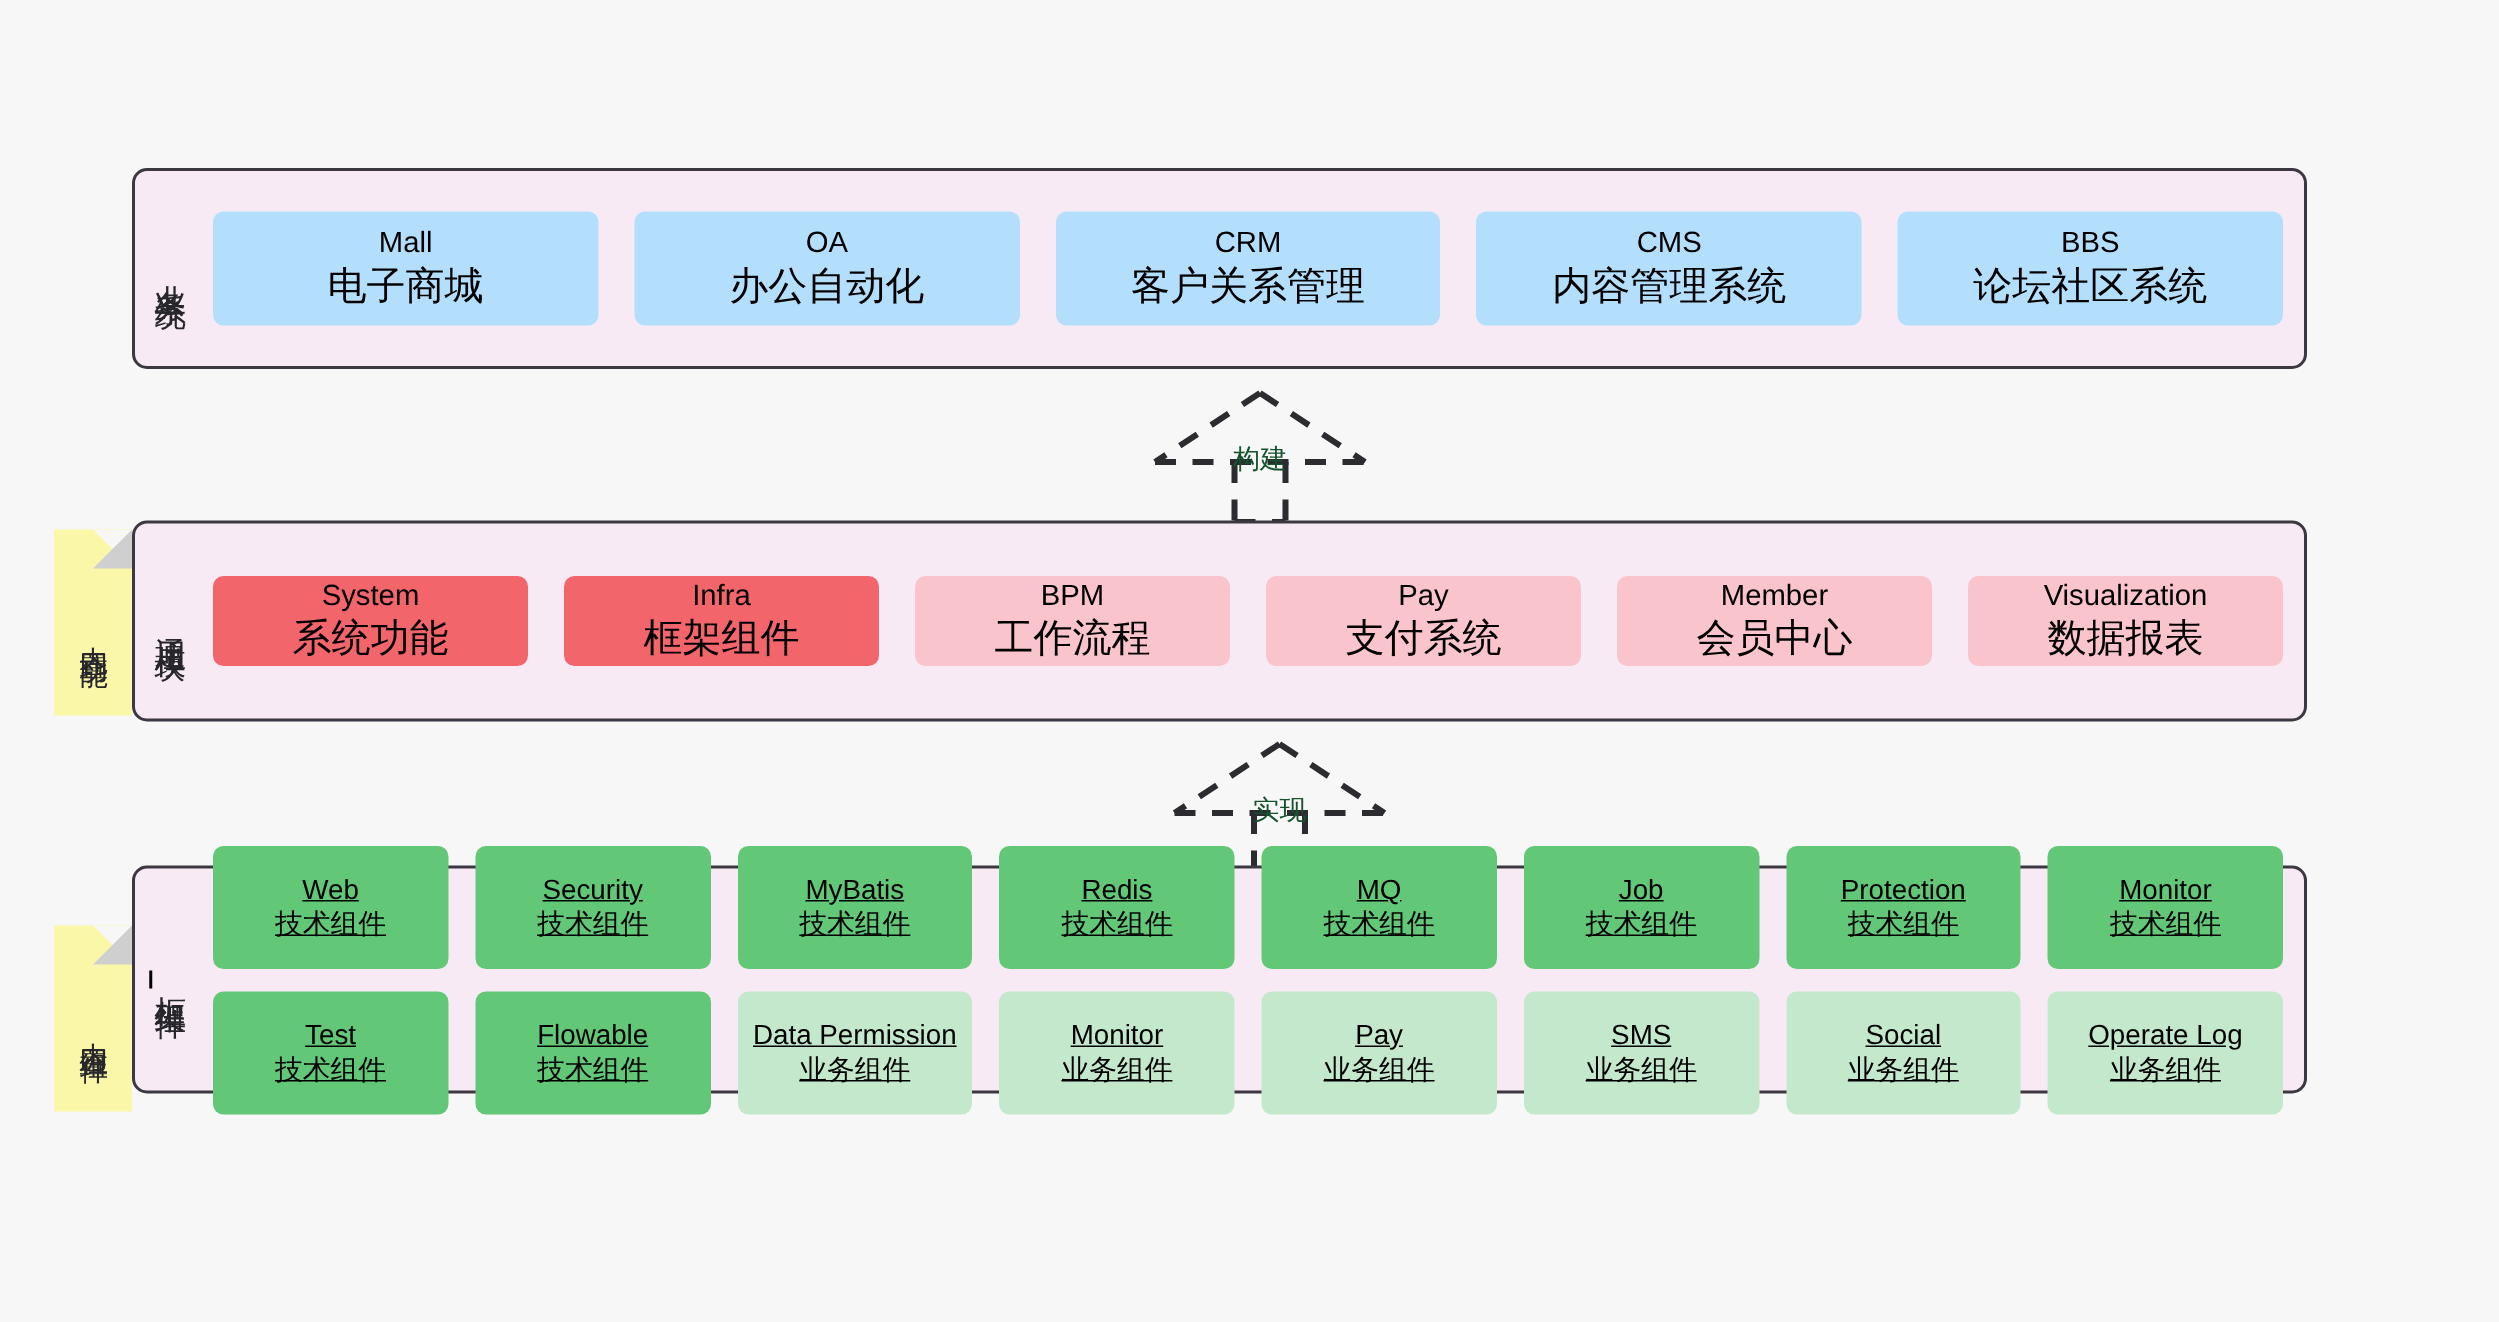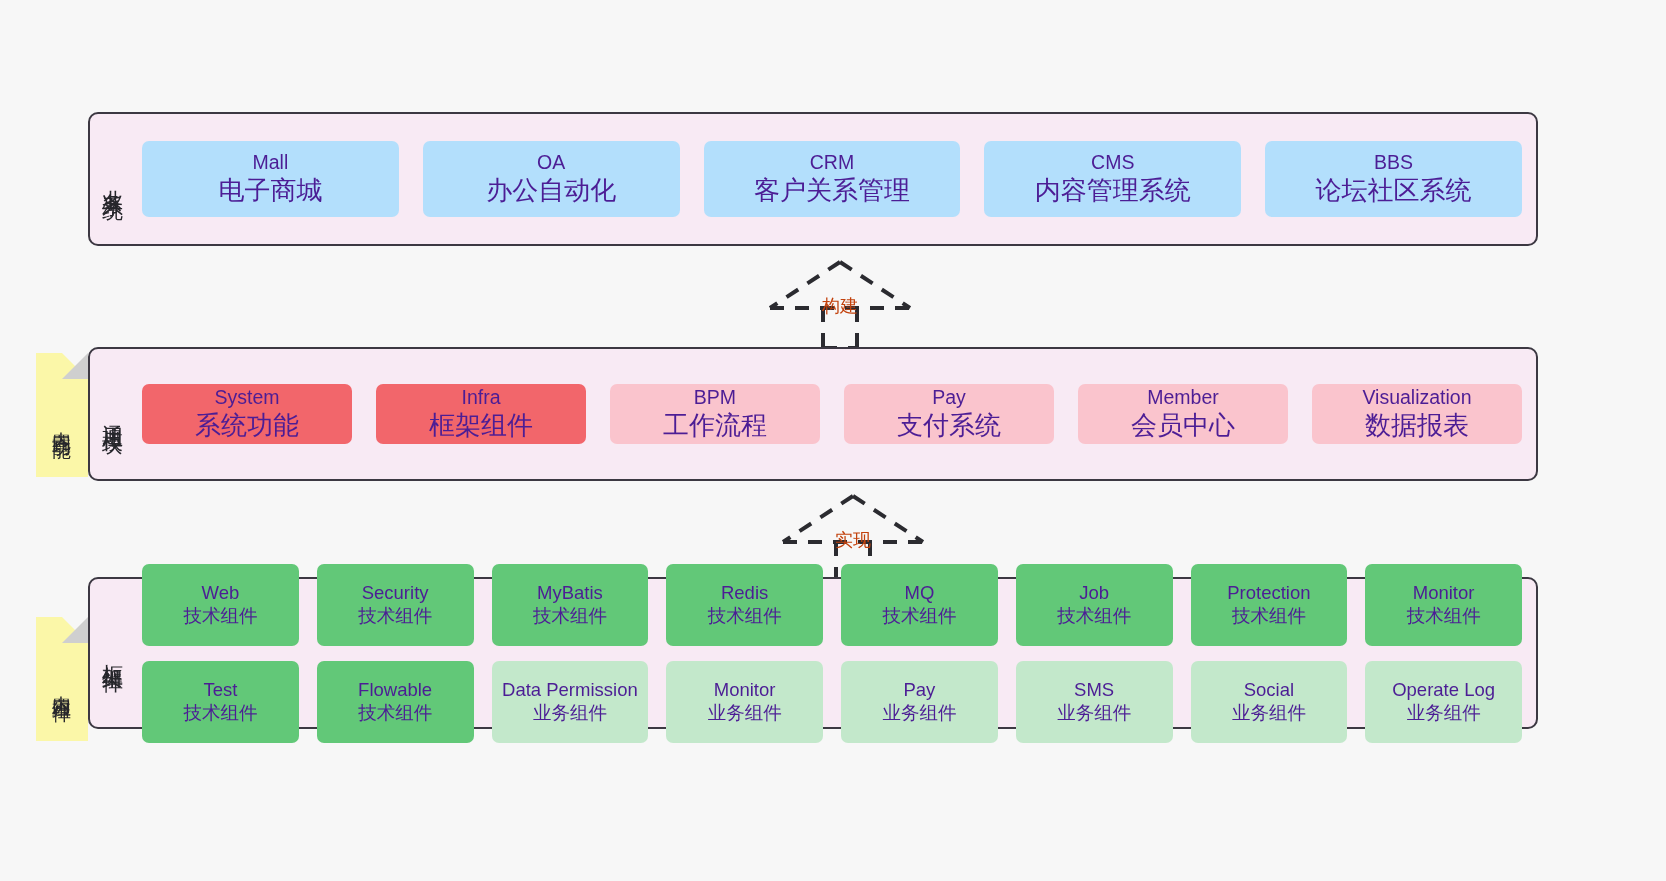--- a/index.html
+++ b/index.html
@@ -64,42 +64,42 @@
 
   .card {
     flex: 1 1 0;
     border-radius: 7px;
     display: flex;
     flex-direction: column;
     align-items: center;
     justify-content: center;
     text-align: center;
     line-height: 1.22;
-    color: #4c1d95;
+    color: #000000;
     box-sizing: border-box;
     padding: 4px 6px;
   }
   .card .t1 { font-size: 19.5px; }
   .card .t2 { font-size: 26px; }
 
   
   .c-blue      { background: #b3dffc; }
   .c-red       { background: #f2666b; }
   .c-pink      { background: #fac4cd; }
   .c-green     { background: #62c878; }
   .c-lightgrn  { background: #c3e8cb; }
 
   
   #layer-business  { left: 88px;  top: 112px; width: 1450px; height: 134px; }
   #layer-business .card { height: 76px; }
 
   #layer-common    { left: 88px;  top: 347px; width: 1450px; height: 134px; }
   #layer-common .card { height: 60px; }
 
-  #layer-framework { left: 88px;  top: 577px; width: 1450px; height: 152px; }
+  #layer-framework { left: 88px;  top: 577px; width: 1450px; height: 152px; text-decoration: underline; }
   #layer-framework .card { height: 82px; }
   #layer-framework .layer-body { gap: 15px; padding: 0 14px 0 6px; }
   #layer-framework .row { gap: 18px; }
   #layer-framework .card .t1,
   #layer-framework .card .t2 { font-size: 18.5px; }
 
   
   .note {
     position: absolute;
     width: 52px;
@@ -143,21 +143,21 @@
   
   .arrow {
     position: absolute;
     width: 160px;
     height: 92px;
   }
   .arrow svg { display: block; overflow: visible; }
   .arrow-label {
     position: absolute;
     font-size: 18px;
-    color: #c2410c;
+    color: #14532d;
     white-space: nowrap;
     background: transparent;
   }
   #arrow-build  { left: 760px; top: 258px; }
   #arrow-build .arrow-label  { left: 62px; top: 36px; }
   #arrow-impl   { left: 773px; top: 492px; }
   #arrow-impl .arrow-label   { left: 62px; top: 36px; }
 </style>
 </head>
 <body>

